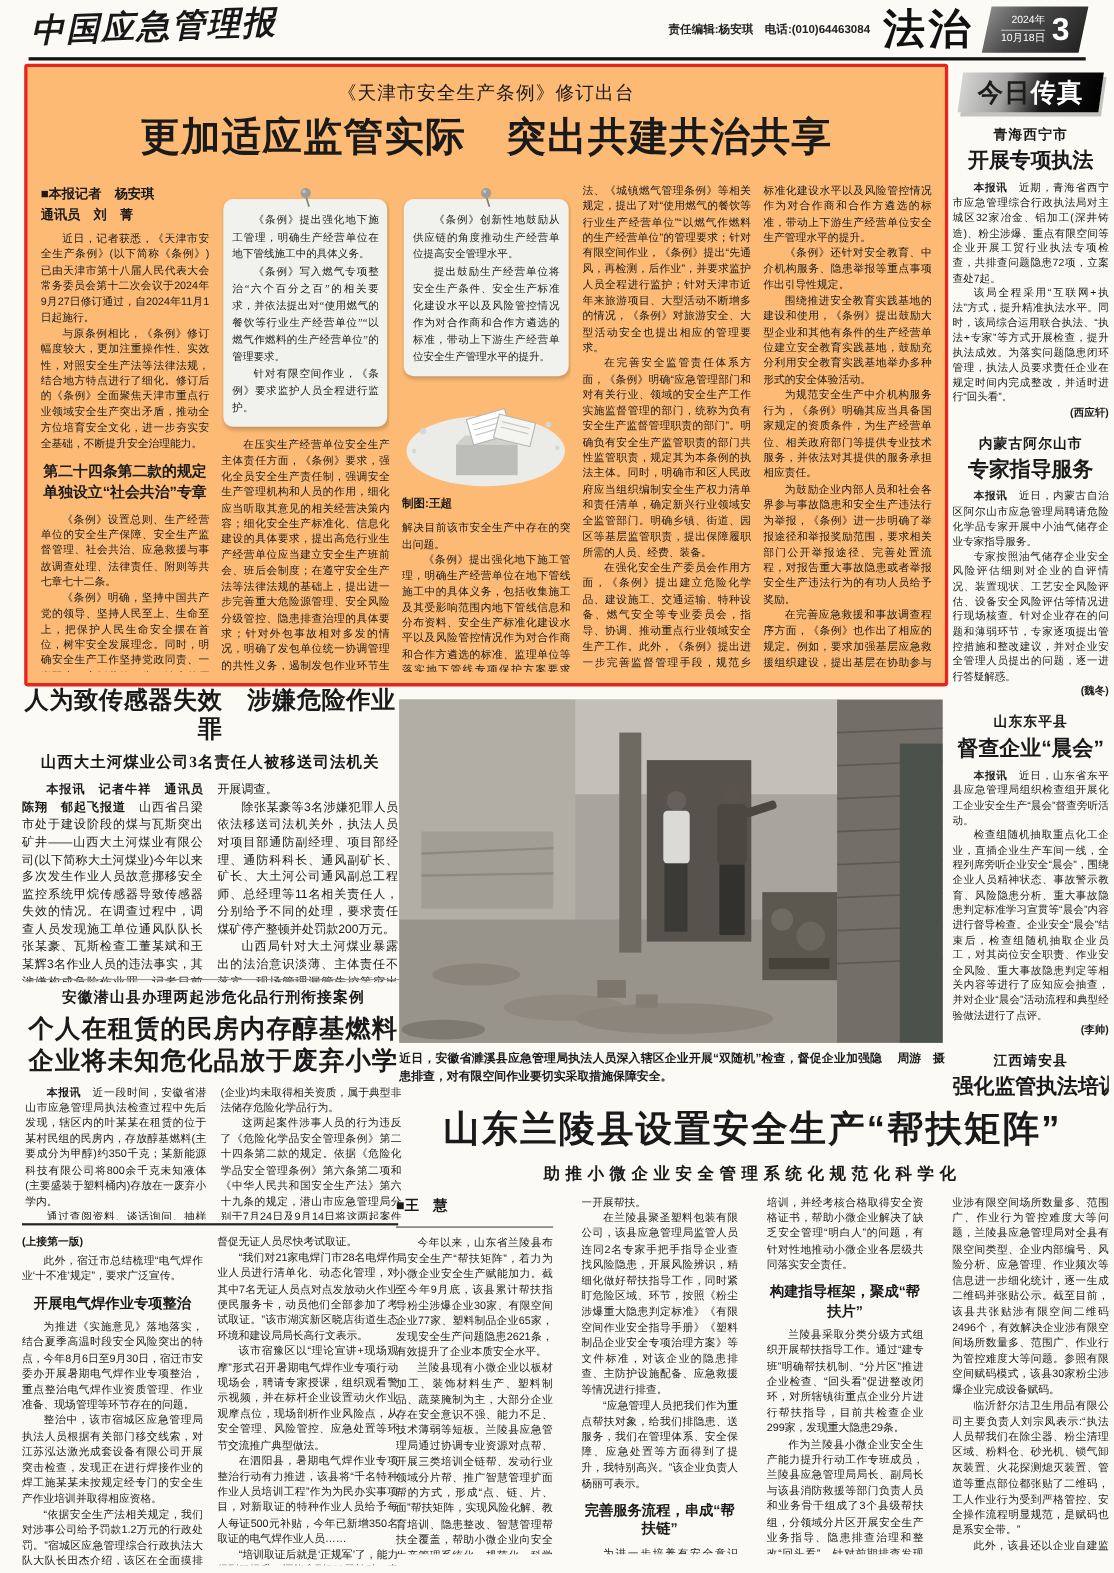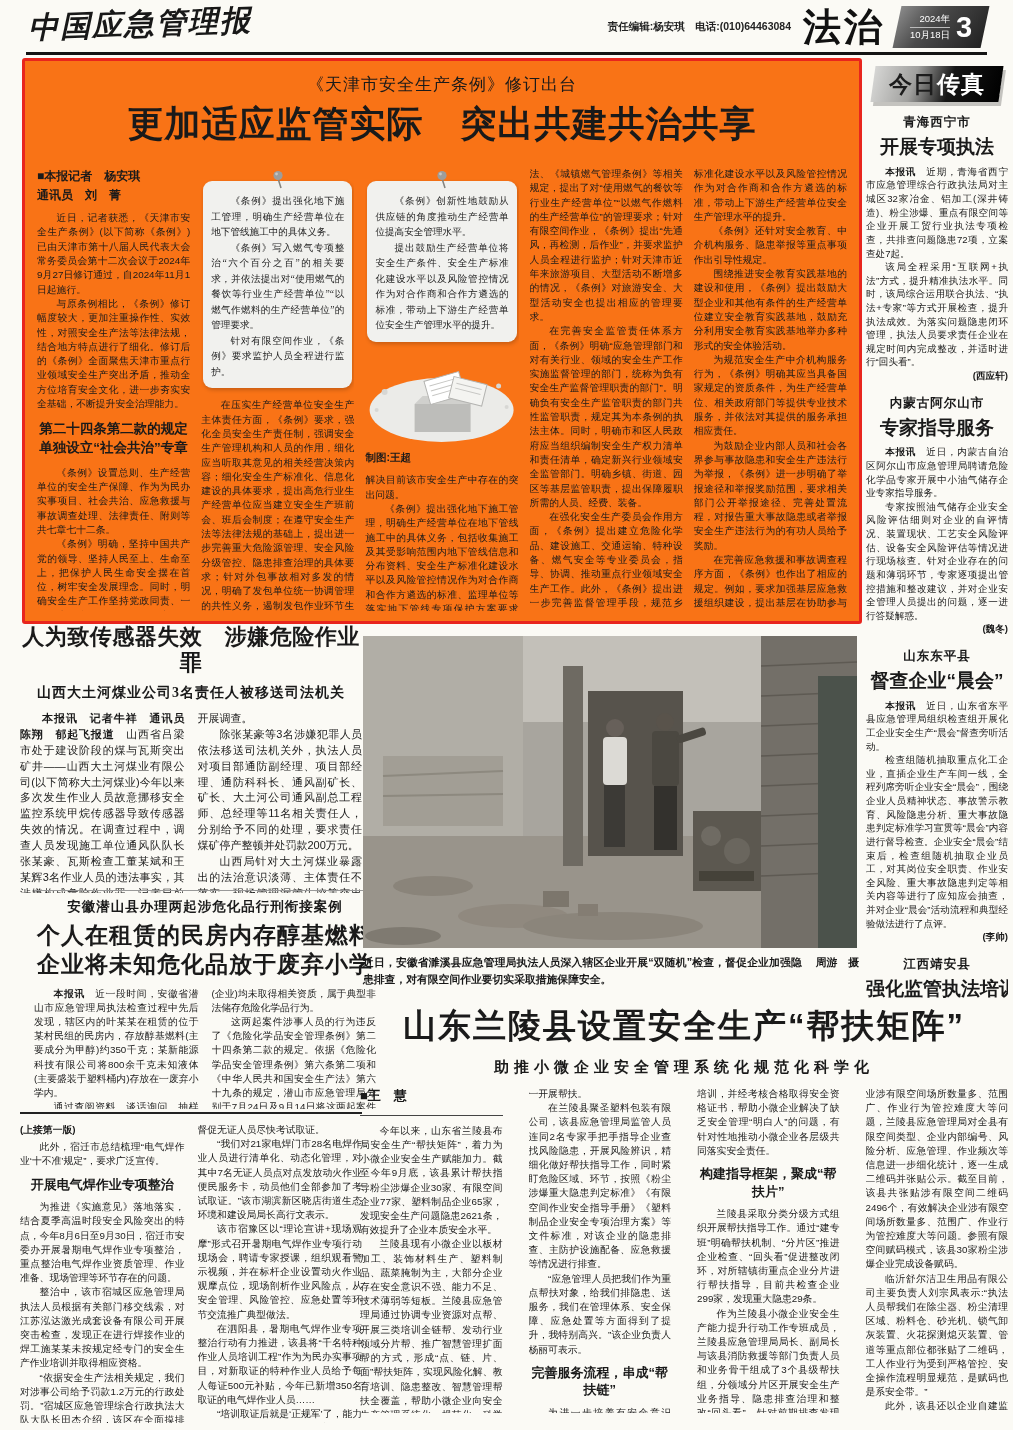--- a/index.html
+++ b/index.html
@@ -25,21 +25,21 @@
   
   .col{flex:1 1 0;overflow:hidden;text-align:justify;}
   .para{margin:0;text-indent:2em;}
   .para.ni{text-indent:0;}
   .xhead{font-weight:bold;text-align:center;font-size:13px;line-height:1.35;margin:7px 0;}
   .sig{text-align:right;font-weight:bold;}
   .kick{font-weight:bold;margin-bottom:3px;}
   .byline{font-weight:bold;font-size:12px;line-height:1.55;margin-bottom:7px;}
 
   
-  #lead{position:absolute;left:22px;top:58px;width:834px;height:560px;border:3px solid #e8251d;border-radius:3px;background:#f97316;}
+  #lead{position:absolute;left:22px;top:58px;width:834px;height:560px;border:3px solid #e8251d;border-radius:3px;background:#fdba74;}
   .lead-kicker{margin-top:12px;text-align:center;font-size:17px;letter-spacing:1px;font-family:"Liberation Serif","DejaVu Serif",serif;}
   .lead-headline{text-align:center;font-size:36px;font-weight:900;letter-spacing:1px;margin-top:4px;}
   .lead-cols{position:absolute;left:12px;right:12px;top:106px;bottom:10px;display:flex;gap:11px;}
   .lead-cols .col{font-size:9.8px;line-height:1.46;}
   .lead-cols .xhead{font-size:13.5px;margin:9px 0;}
 
   .note{background:#f1f1ee;border-radius:9px;box-shadow:1px 2px 4px rgba(0,0,0,.2);
         padding:12px 8px 9px;font-family:"Liberation Serif","DejaVu Serif",serif;
         font-size:9.6px;line-height:1.62;color:#222;margin:14px 2px 10px;position:relative;}
   .note p{margin:0;text-indent:2em;}
@@ -61,21 +61,21 @@
   .sb-body{font-size:9.6px;line-height:1.42;text-align:justify;}
 
   
   #sensor{position:absolute;left:20px;top:624px;width:342px;}
   .sensor-headline{font-size:22px;font-weight:900;text-align:center;line-height:1.2;letter-spacing:0.5px;}
   .sensor-sub{font-family:"Liberation Serif","DejaVu Serif",serif;font-weight:bold;font-size:14px;text-align:center;margin:7px 0 9px;letter-spacing:1px;}
   .cols2{display:flex;gap:13px;}
   #sensor .col{font-size:11px;line-height:1.45;height:182px;}
 
   
-  #qianshan{position:absolute;left:34px;top:890px;width:342px;border-top:1px solid #999;padding-top:7px;}
+  #qianshan{position:absolute;left:23px;top:890px;width:342px;border-top:1px solid #999;padding-top:7px;}
   .q-kicker{font-family:"Liberation Serif","DejaVu Serif",serif;font-weight:bold;font-size:13.5px;text-align:center;letter-spacing:1px;}
   .q-headline{font-size:23px;font-weight:900;text-align:center;line-height:1.25;margin:5px 0 8px;letter-spacing:1px;}
   #qianshan .col{font-size:9.8px;line-height:1.45;height:122px;}
 
   
   #photo{position:absolute;left:363px;top:636px;width:494px;height:312px;background:#a9a6a0;}
   #photo svg{display:block;}
   #photo-cap{position:absolute;left:363px;top:954px;width:496px;font-size:10.8px;font-weight:bold;line-height:1.55;text-align:justify;}
   .credit{float:right;font-weight:bold;margin-left:14px;}
 
@@ -120,21 +120,21 @@
         <div>■本报记者　杨安琪</div>
         <div>通讯员　刘　菁</div>
       </div>
       <div>
           <p class="para">近日，记者获悉，《天津市安全生产条例》(以下简称《条例》)已由天津市第十八届人民代表大会常务委员会第十二次会议于2024年9月27日修订通过，自2024年11月1日起施行。</p>
           <p class="para">与原条例相比，《条例》修订幅度较大，更加注重操作性、实效性，对照安全生产法等法律法规，结合地方特点进行了细化。修订后的《条例》全面聚焦天津市重点行业领域安全生产突出矛盾，推动全方位培育安全文化，进一步夯实安全基础，不断提升安全治理能力。</p>
           <div class="xhead">
             <div>第二十四条第二款的规定</div>
             <div>单独设立“社会共治”专章</div>
           </div>
-          <p class="para">《条例》设置总则、生产经营单位的安全生产保障、作为为民办实事项目、社会共治、应急救援与事故调查处理、法律责任、附则等共七章七十二条。</p>
+          <p class="para">《条例》设置总则、生产经营单位的安全生产保障、安全生产监督管理、社会共治、应急救援与事故调查处理、法律责任、附则等共七章七十二条。</p>
           <p class="para">《条例》明确，坚持中国共产党的领导、坚持人民至上、生命至上，把保护人民生命安全摆在首位，树牢安全发展理念。同时，明确安全生产工作坚持党政同责、一岗双责、齐抓共管、失职追责的原则。</p>
         </div>
     </div>
     <div class="col">
       <div class="note">
         <svg class="pin" width="16" height="20" viewBox="0 0 16 20">
           <circle cx="8" cy="5.5" r="4.6" fill="#9d9d9b"></circle>
             <circle cx="6.5" cy="4" r="1.4" fill="#c7c7c5"></circle>
           <line x1="8.5" y1="10" x2="11" y2="18" stroke="#84847f" stroke-width="1.6"></line>
         </svg>

